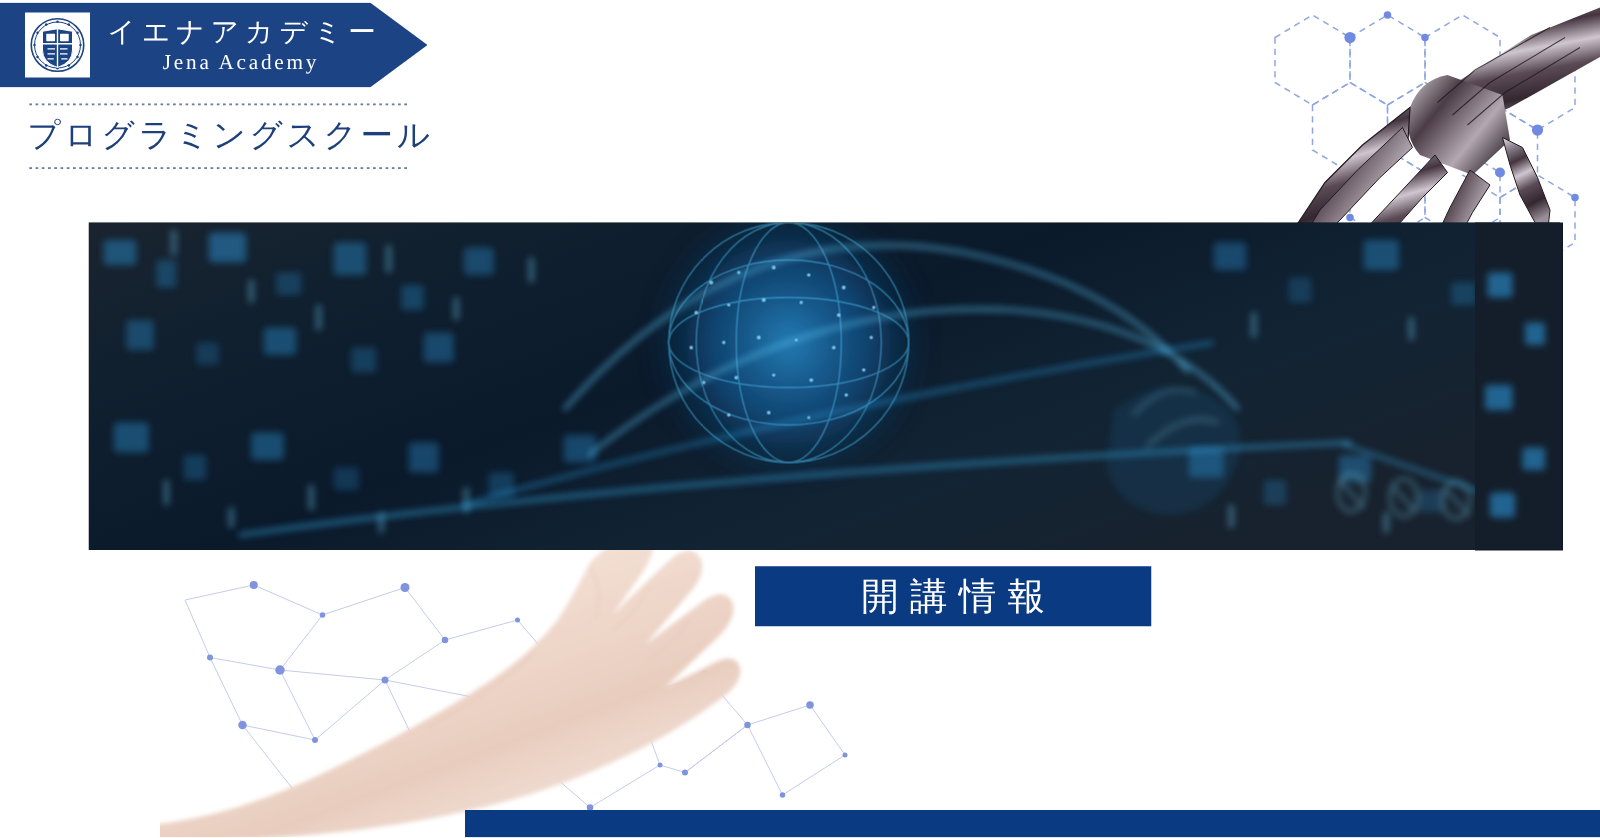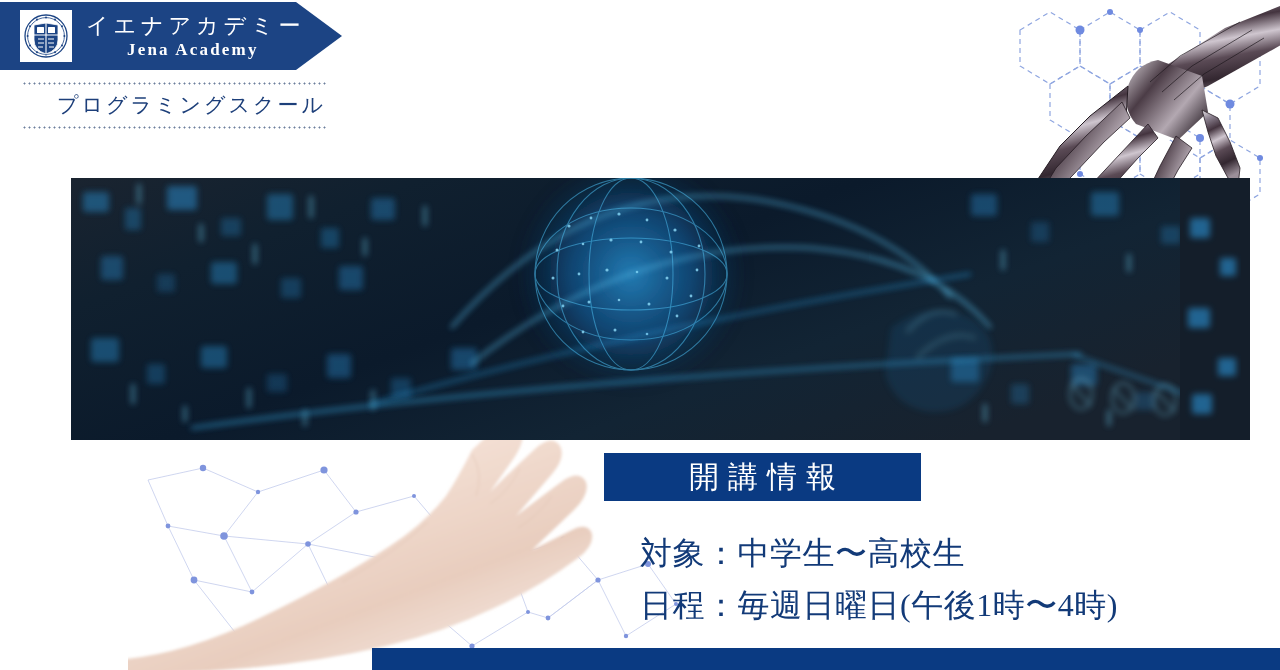--- a/index.html
+++ b/index.html
@@ -26,32 +26,32 @@
     display: flex; align-items: center; justify-content: center; flex: 0 0 auto;
   }
   .brand-text { margin-left: 14px; line-height: 1; }
   .brand-jp {
     color: #ffffff; font-size: 22px; letter-spacing: 5px; font-weight: 400;
     font-family: "Liberation Serif", "DejaVu Serif", serif; white-space: nowrap;
   }
   .brand-en {
     color: #ffffff; font-size: 17px; letter-spacing: 2.2px; margin-top: 4px;
     text-align: center; font-family: "Liberation Serif", "DejaVu Serif", serif;
-    padding-right: 6px; white-space: nowrap; font-weight: bold;
+    padding-right: 6px; white-space: nowrap;
   }
 
   
   .subtitle-wrap { position: absolute; left: 22px; top: 82px; width: 304px; }
   .dot-rule {
     height: 3px;
     background-image: radial-gradient(circle, #6c7f9c 0.9px, transparent 1.1px);
     background-size: 5px 3px; background-repeat: repeat-x;
   }
   .subtitle-text {
-    font-size: 21px; color: #1d3f7a; letter-spacing: 3px; text-align: right;
+    font-size: 26px; color: #1d3f7a; letter-spacing: 3px; text-align: center;
     padding: 6px 0 7px; white-space: nowrap;
     font-family: "Liberation Serif", "DejaVu Serif", serif;
   }
 
   
   .hero {
     position: absolute; left: 71px; top: 178px; width: 1177px; height: 262px;
     overflow: hidden; background: #0d1520;
   }
   .hero-right-ext {
@@ -432,20 +432,16 @@
           <path d="M300 82 Q268 112 214 142"></path>
         </g>
       </g>
     </svg>
   </div>
 
   <div class="info-badge">
     <span class="info-badge-text">開講情報</span>
   </div>
 
-  <div class="info-lines">
-    <div class="info-line">対象：中学生〜高校生</div>
-    <div class="info-line">日程：毎週日曜日(午後1時〜4時)</div>
-  </div>
 
   <div class="bottom-bar"></div>
 
 </div>
 
 </body></html>

